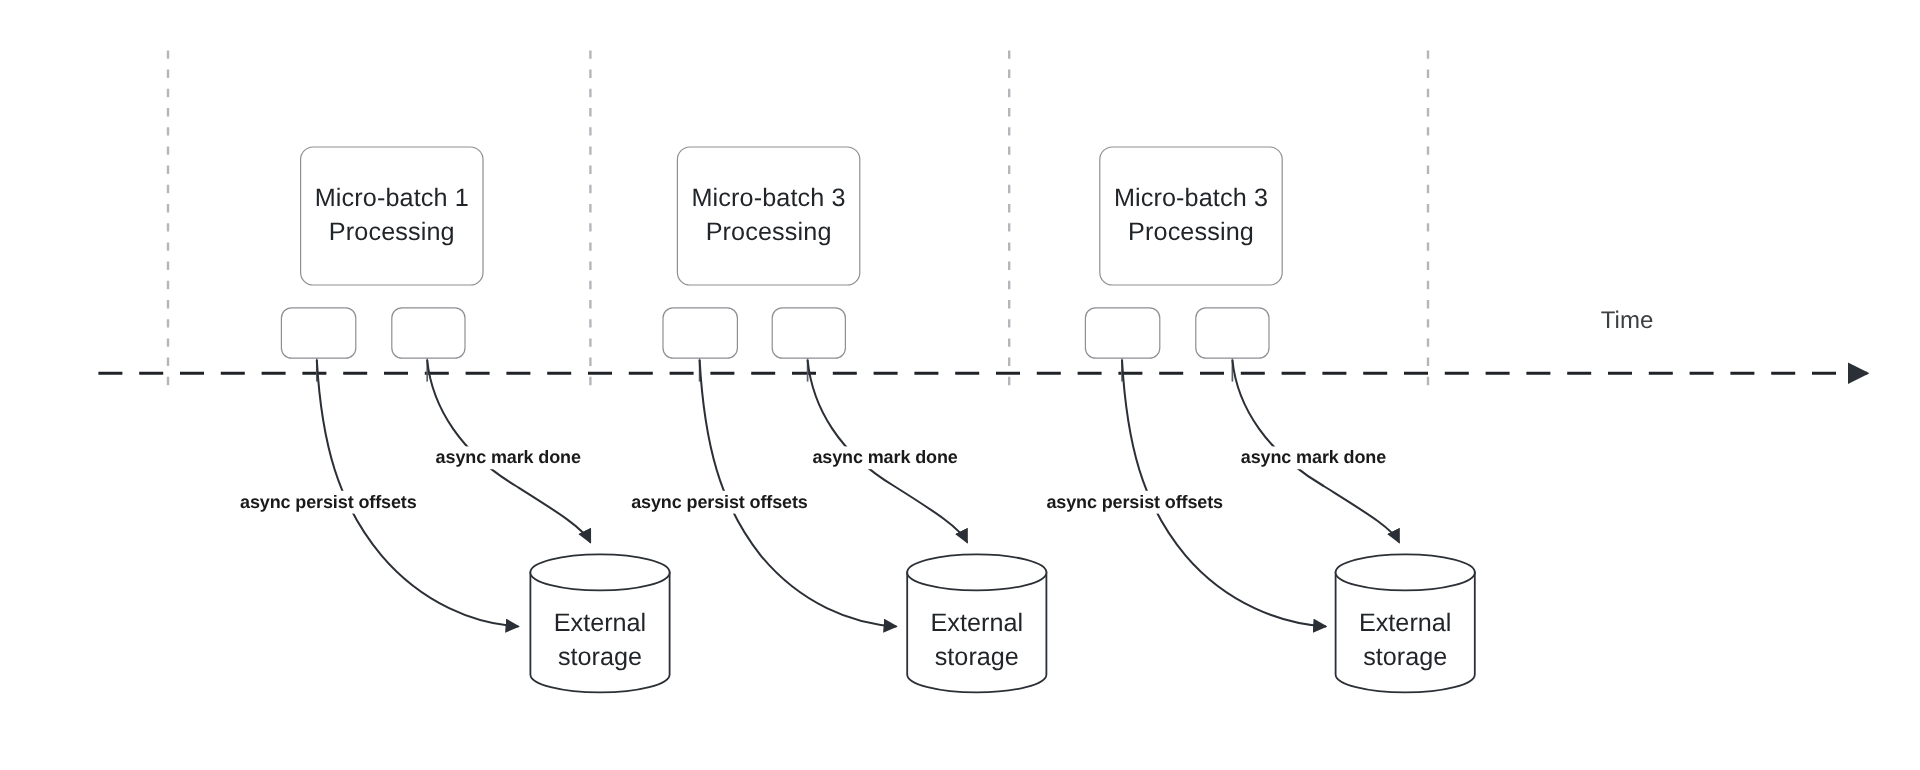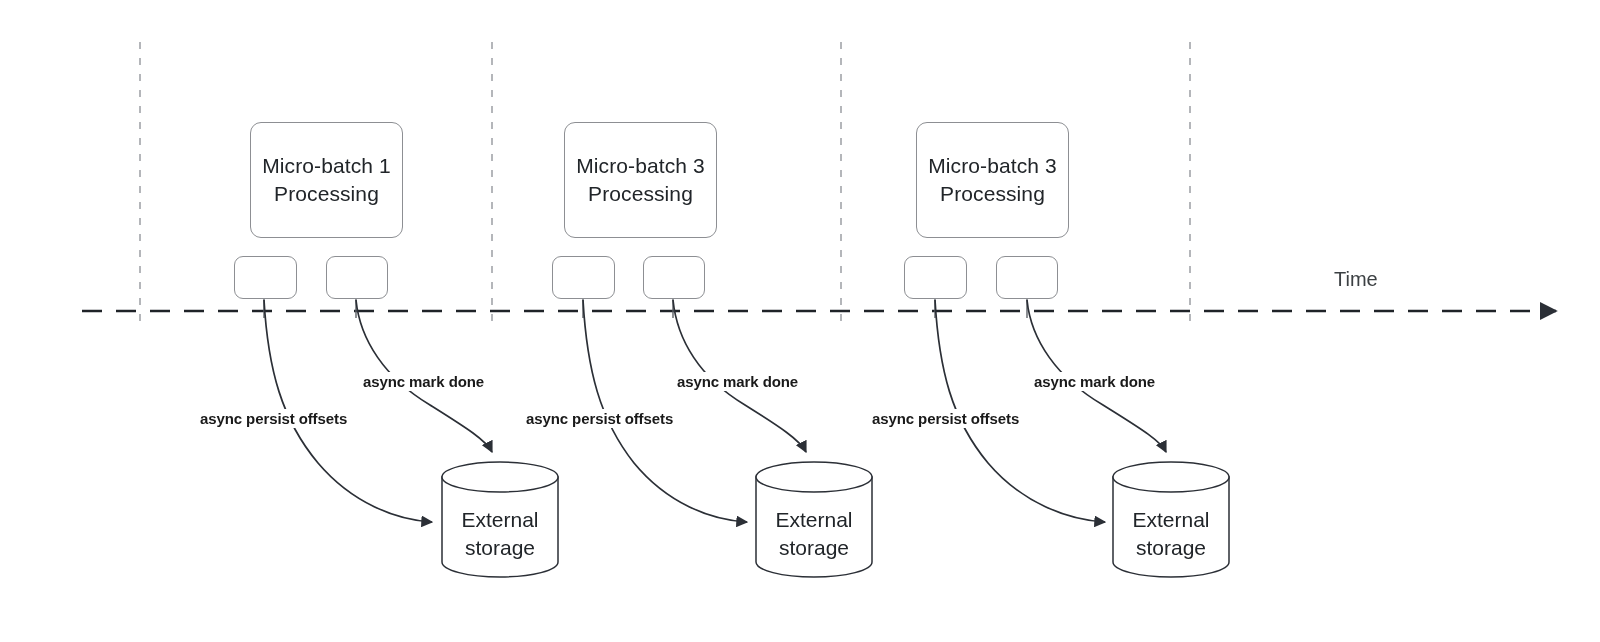--- a/index.html
+++ b/index.html
@@ -174,15 +174,15 @@
 Processing</div>
   <div class="mini-box" style="left:904px; top:256px; width:63px; height:43px;"></div>
   <div class="mini-box" style="left:996px; top:256px; width:62px; height:43px;"></div>
   <div class="cyl" style="left:1113px; top:462px; width:116px; height:115px;">
     <div class="cyl-label" style="top:44px;">External
 storage</div>
   </div>
   <div class="edge-label" style="left:870px; top:409px;">async persist offsets</div>
   <div class="edge-label" style="left:1032px; top:372px;">async mark done</div>
 
-  <div class="axis-label" style="left:1334px; top:256px;margin-top:12px;">Time</div>
+  <div class="axis-label" style="left:1334px; top:256px;">Time</div>
 
 </div>
 
 </body></html>

